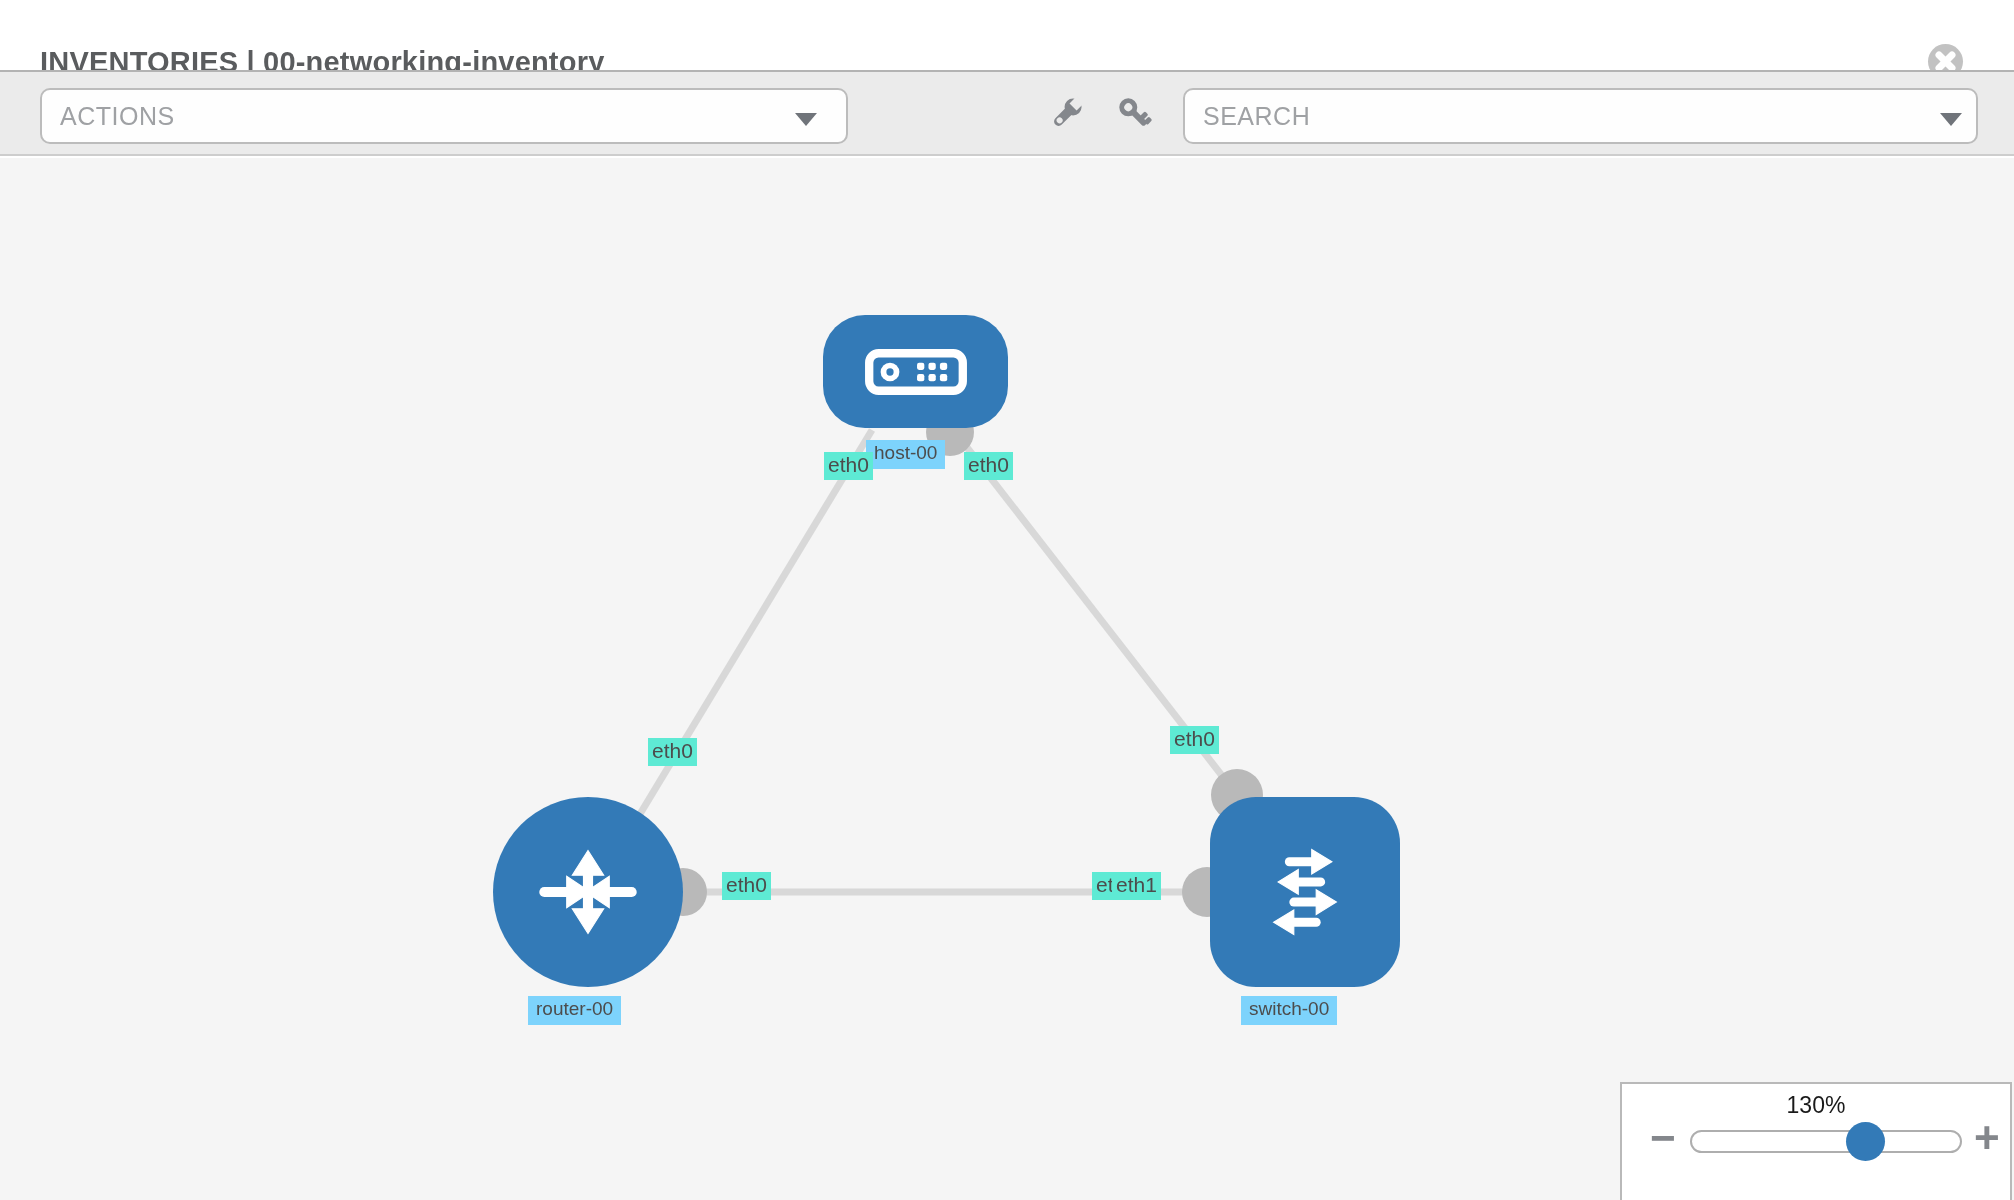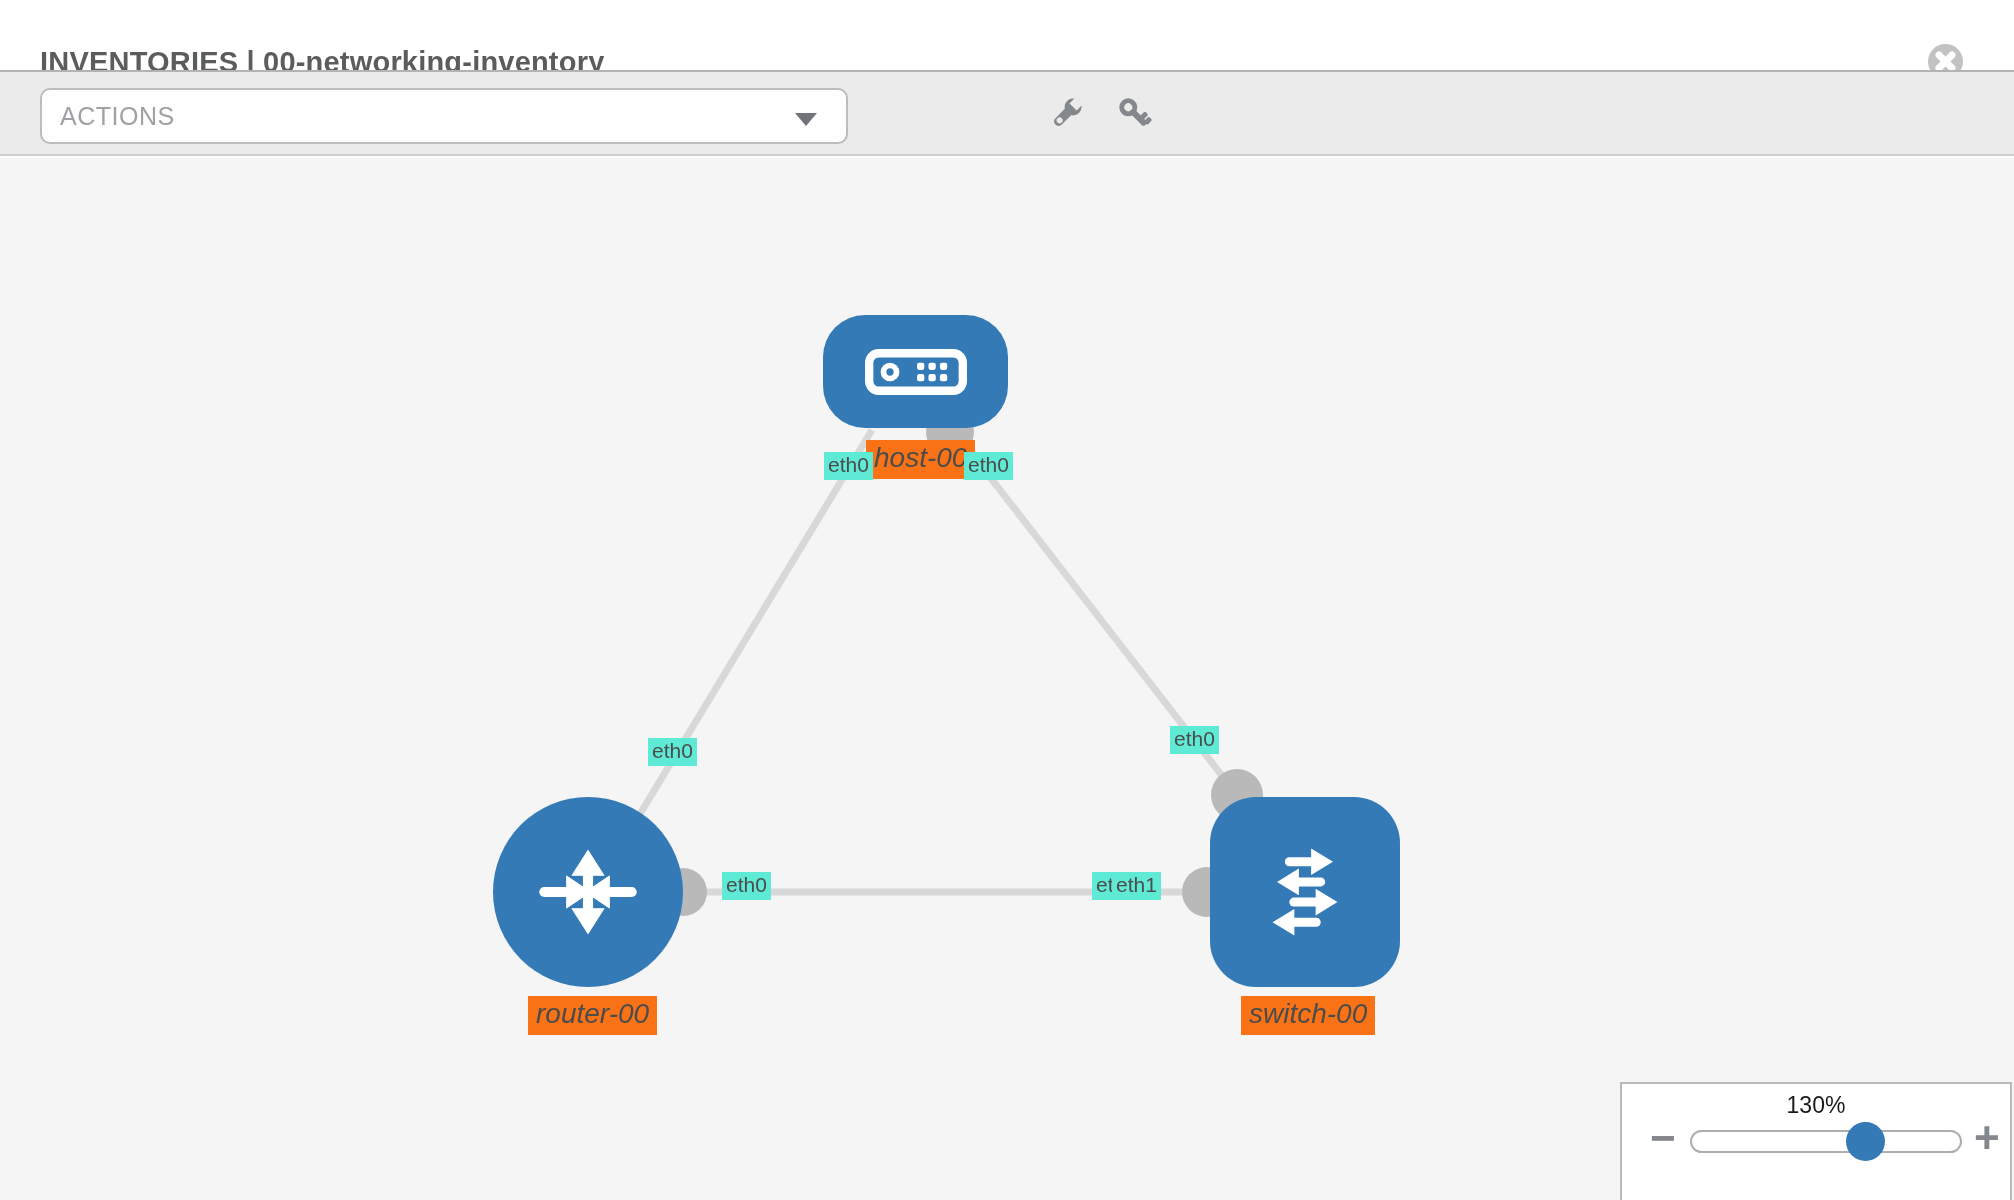--- a/index.html
+++ b/index.html
@@ -31,22 +31,22 @@
 
   
   .canvas { position:absolute; left:0; top:158px; width:2014px; height:1042px; background:#f5f5f5; }
   .links-svg { position:absolute; left:0; top:0; }
 
   .node { position:absolute; background:#337ab7; cursor:pointer; display:flex; align-items:center; justify-content:center; }
   .node-host { left:823px; top:157px; width:185px; height:113px; border-radius:42px; }
   .node-router { left:493px; top:639px; width:190px; height:190px; border-radius:50%; }
   .node-switch { left:1210px; top:639px; width:190px; height:190px; border-radius:46px; }
 
-  .node-label { position:absolute; background:#f97316; color:#4c4c4c; font-size:28px;
-    padding:2px 8px 5px 8px; white-space:nowrap;font-style:italic; }
+  .node-label { position:absolute; background:#7dd3fc; color:#4c4c4c; font-size:19px;
+    padding:2px 8px 5px 8px; white-space:nowrap; }
   .label-host   { left:866px; top:282px; }
   .label-router { left:528px; top:838px; }
   .label-switch { left:1241px; top:838px; }
 
   .eth-label { position:absolute; background:#5eead4; color:#4c4c4c; font-size:21px;
     padding:1px 4px 3px 4px; white-space:nowrap; }
   .eth-host-left    { left:824px; top:294px; }
   .eth-host-right   { left:964px; top:294px; }
   .eth-mid-left     { left:648px; top:580px; }
   .eth-mid-right    { left:1170px; top:568px; }
@@ -79,20 +79,24 @@
       <svg width="35" height="35">
         <line x1="11" y1="11" x2="24" y2="24" stroke="#ffffff" stroke-width="7" stroke-linecap="round"></line>
         <line x1="24" y1="11" x2="11" y2="24" stroke="#ffffff" stroke-width="7" stroke-linecap="round"></line>
       </svg>
     </div>
   </div>
 
   <div class="toolbar">
     <div class="combo combo-actions">
       <span class="combo-label">ACTIONS</span>
+      <span class="caret"></span>
+    </div>
+    <div class="combo combo-search">
+      <span class="combo-label">SEARCH</span>
       <span class="caret"></span>
     </div>
   </div>
 
   <svg class="tool-icon wrench" viewBox="0 0 38 38">
     <g transform="rotate(45 19 19)">
       <circle cx="19" cy="9" r="8.5" fill="#84878c"></circle>
       <rect x="14" y="-1" width="10" height="10" fill="#ebebeb"></rect>
       <rect x="14.5" y="11" width="9" height="23" rx="4.5" fill="#84878c"></rect>
       <circle cx="19" cy="28" r="3" fill="#ebebeb"></circle>

